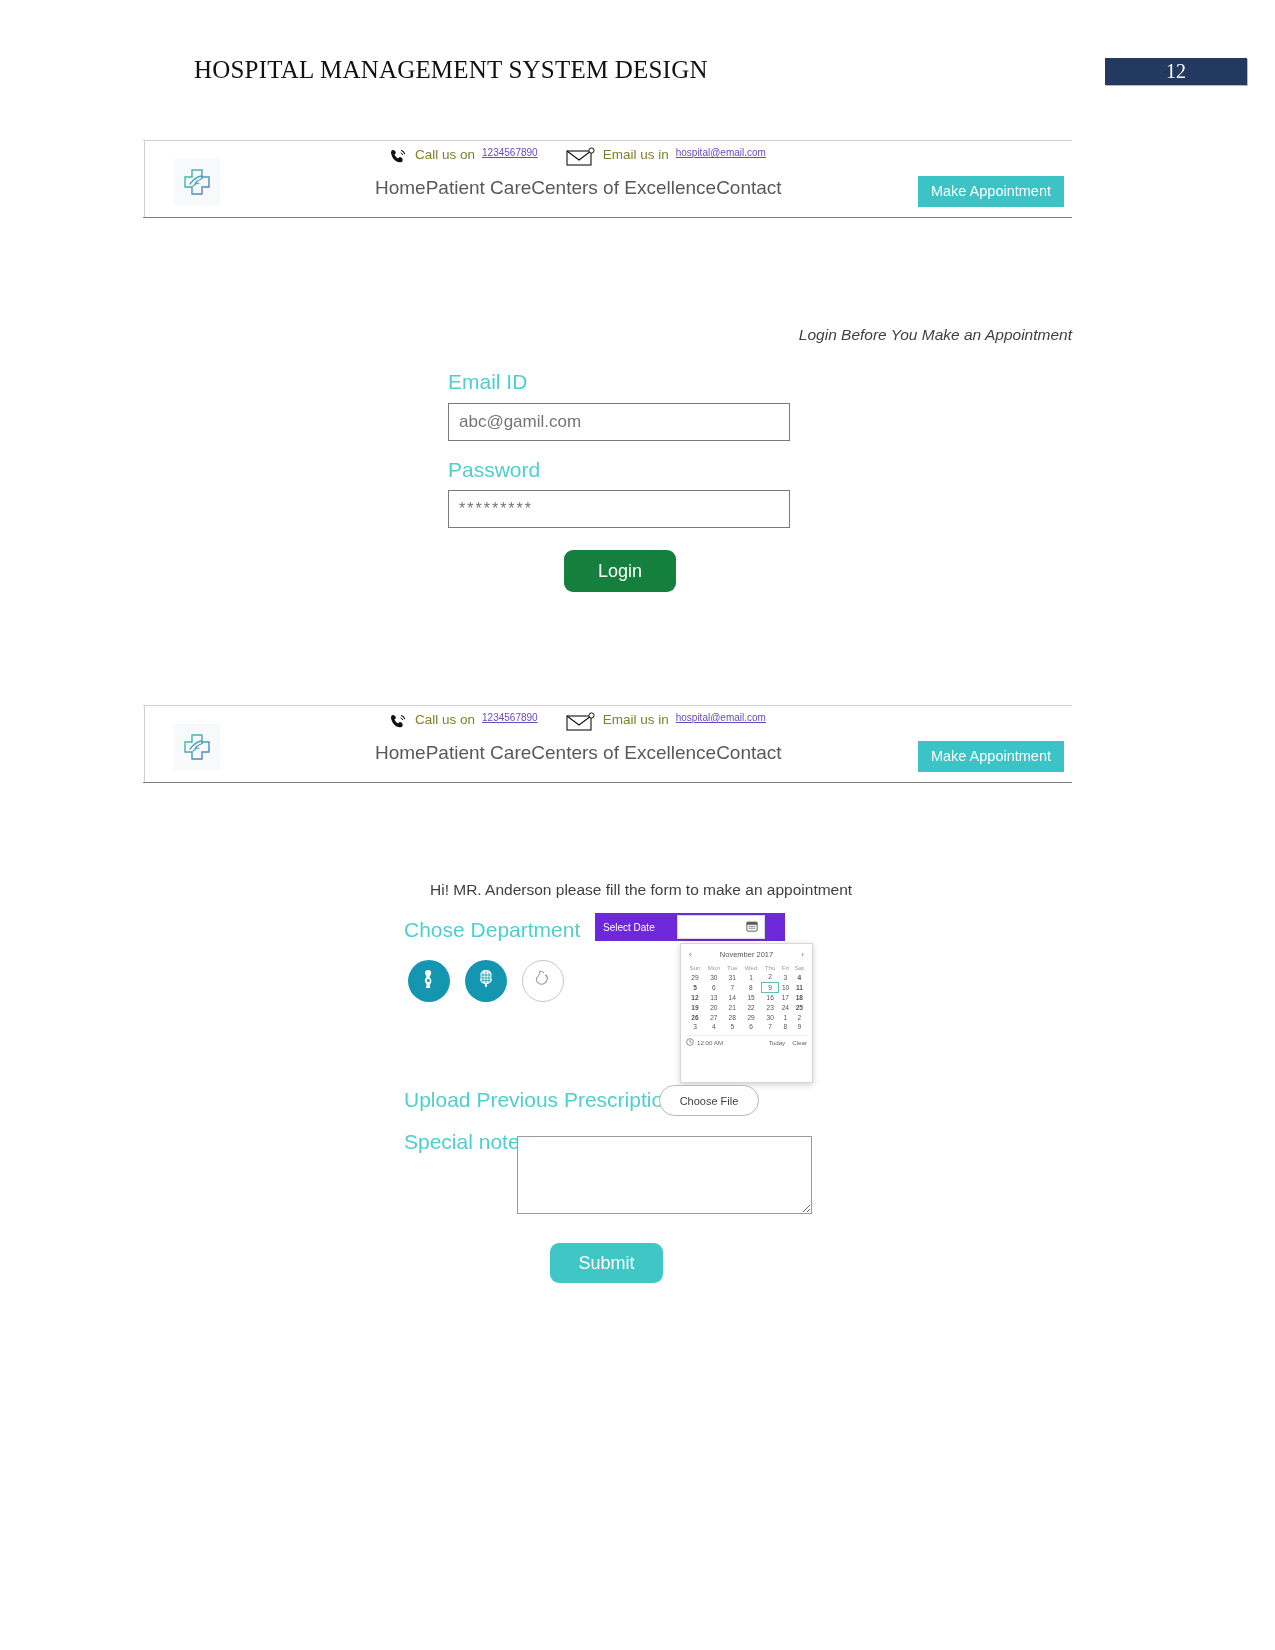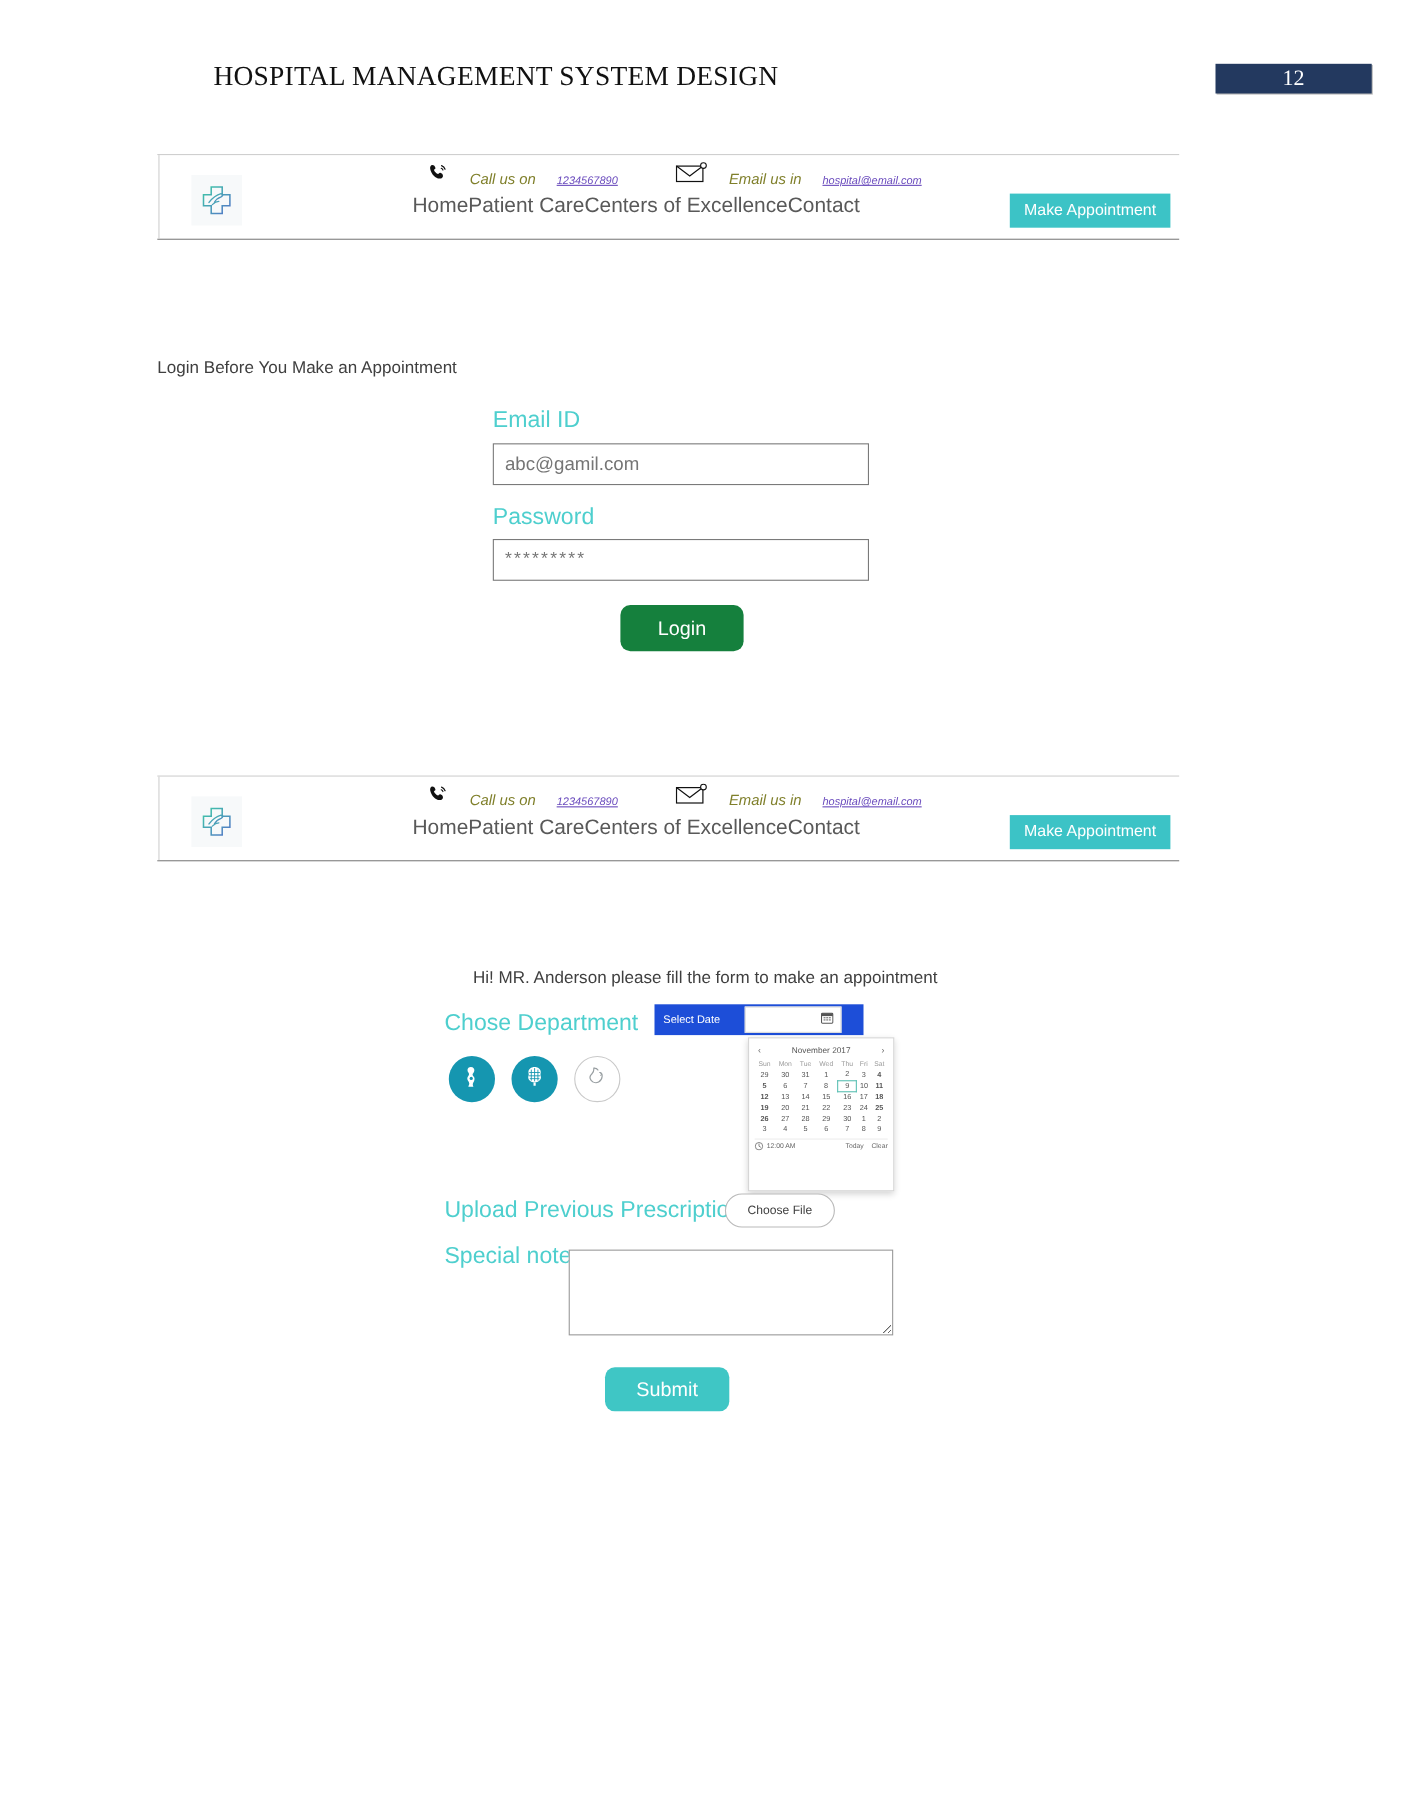--- a/index.html
+++ b/index.html
@@ -54,24 +54,23 @@
   .logo {
     position:absolute; left:31px; top:18px;
     width:46px; height:46px;
     background:#f7f9fa;
     display:flex; align-items:center; justify-content:center;
   }
   .logo svg { display:block; }
 
   .contact-row {
     position:absolute; left:245px; top:6px;
-    display:flex; align-items:flex-end; gap:19px;
+    display:flex; align-items:flex-start; gap:7px;
     font-size:13.5px;
     white-space:nowrap;
-    font-style:italic;
   }
   .contact-label { color:#7f7f2a; font-size:13.5px; }
   .contact-link { color:#6a4bbd; text-decoration:underline; font-size:10px; }
   .phone-icon, .mail-icon { display:inline-block; }
   .contact-gap { width:14px; }
 
   .menu-row {
     position:absolute; left:232px; top:36px;
     display:flex; align-items:center; 
   }
@@ -84,22 +83,22 @@
     font-size:14.5px;
     padding:7px 13px 8px 13px;
     white-space:nowrap;
     border:none;
   }
 
   
   .login-body { position:relative; height:455px; }
   .login-heading {
     position:absolute; left:0; right:0; top:108px;
-    text-align:left;
-    font-size:15.5px; color:#3f3f3f;
+    text-align:right;
+    font-size:15.5px; color:#3f3f3f;font-style:italic;
   }
   .field-label {
     position:absolute; left:305px;
     font-size:21px; color:#4ecfce;
   }
   .label-email { top:152px; }
   .label-pass  { top:240px; }
   .text-input {
     position:absolute; left:305px;
     width:342px; height:38px;
@@ -138,21 +137,21 @@
     width:42px; height:42px; border-radius:50%;
     display:flex; align-items:center; justify-content:center;
   }
   .dept-icon.on { background:#1596b0; }
   .dept-icon.off { background:#ffffff; border:1px solid #c9c9c9; }
 
   
   .date-bar {
     position:absolute; left:452px; top:130px;
     width:190px; height:28px;
-    background:#1d4ed8;
+    background:#6d28d9;
     display:flex; align-items:center;
   }
   .date-bar-label {
     color:#ffffff; font-size:10px; padding-left:8px; white-space:nowrap;
   }
   .date-input {
     position:absolute; left:82px; top:2px;
     width:88px; height:24px; background:#ffffff;
     border:1px solid #dadada;
     display:flex; align-items:center; justify-content:flex-end;

